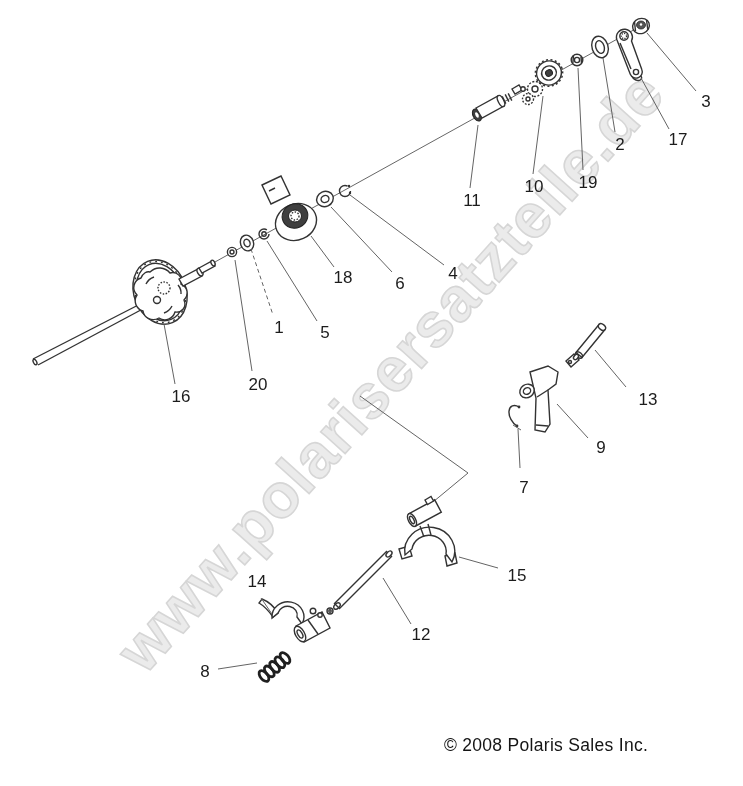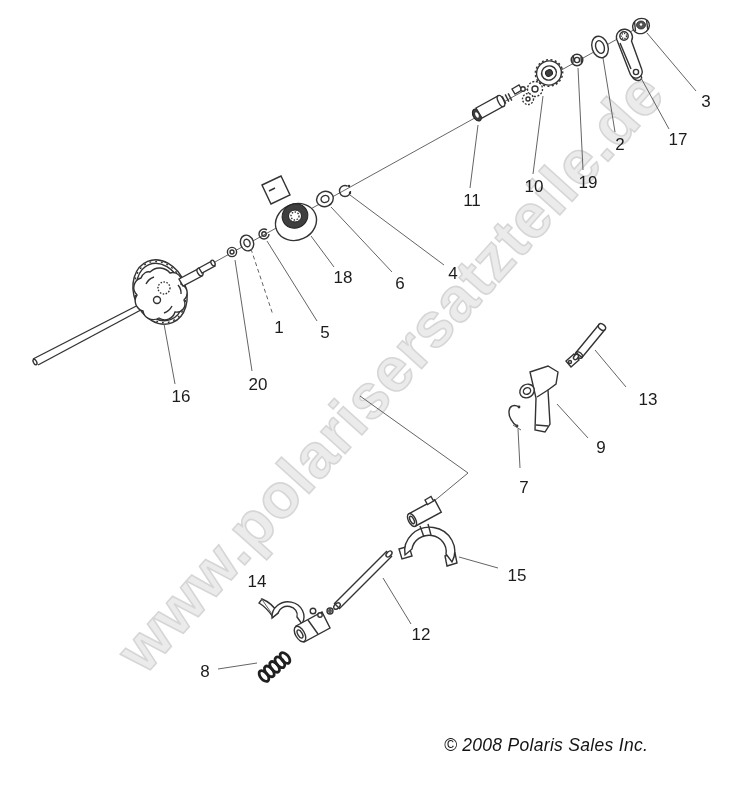--- a/index.html
+++ b/index.html
@@ -4,21 +4,21 @@
 <style>
   html,body{margin:0;padding:0;background:#fff;}
   .page{position:relative;width:743px;height:786px;background:#ffffff;overflow:hidden;
         font-family:"Liberation Sans",sans-serif;}
   .watermark{position:absolute;left:-115px;top:336px;width:1010px;text-align:center;
         font-size:62px;font-weight:bold;letter-spacing:1px;white-space:nowrap;
         color:#ebebeb;-webkit-text-stroke:1.6px #d6d6d6;
         transform:rotate(-48deg);z-index:1;user-select:none;}
   svg.diagram{position:absolute;left:0;top:0;z-index:2;}
   .copyright{position:absolute;left:428px;top:735px;width:236px;z-index:3;
-        font-size:17.5px;color:#141414;letter-spacing:.3px;text-align:center;font-style:italic;}
+        font-size:17.5px;color:#141414;letter-spacing:.3px;text-align:center;}
   
   .p{fill:#ffffff;stroke:#333333;stroke-width:1.4;}
   .pt{fill:none;stroke:#333333;stroke-width:1.4;}
   .dk{fill:#3f3f3f;stroke:#222222;stroke-width:1;}
   .ln{stroke:#646464;stroke-width:1;fill:none;}
   .axis{stroke:#555555;stroke-width:.9;fill:none;}
   .cl{font-family:"Liberation Sans",sans-serif;font-size:17px;fill:#1c1c1c;text-anchor:middle;}
 </style>
 </head>
 <body>

